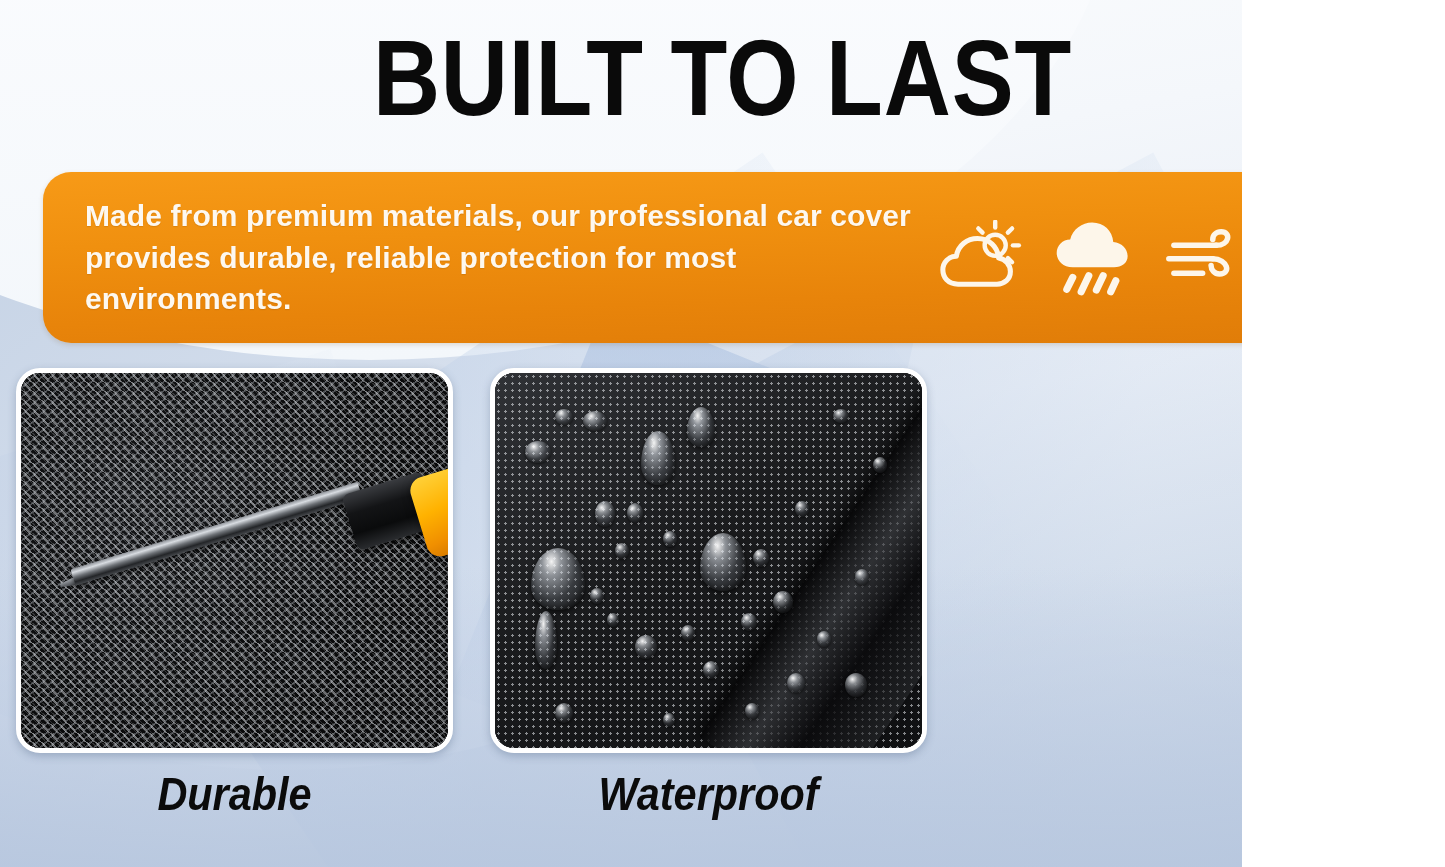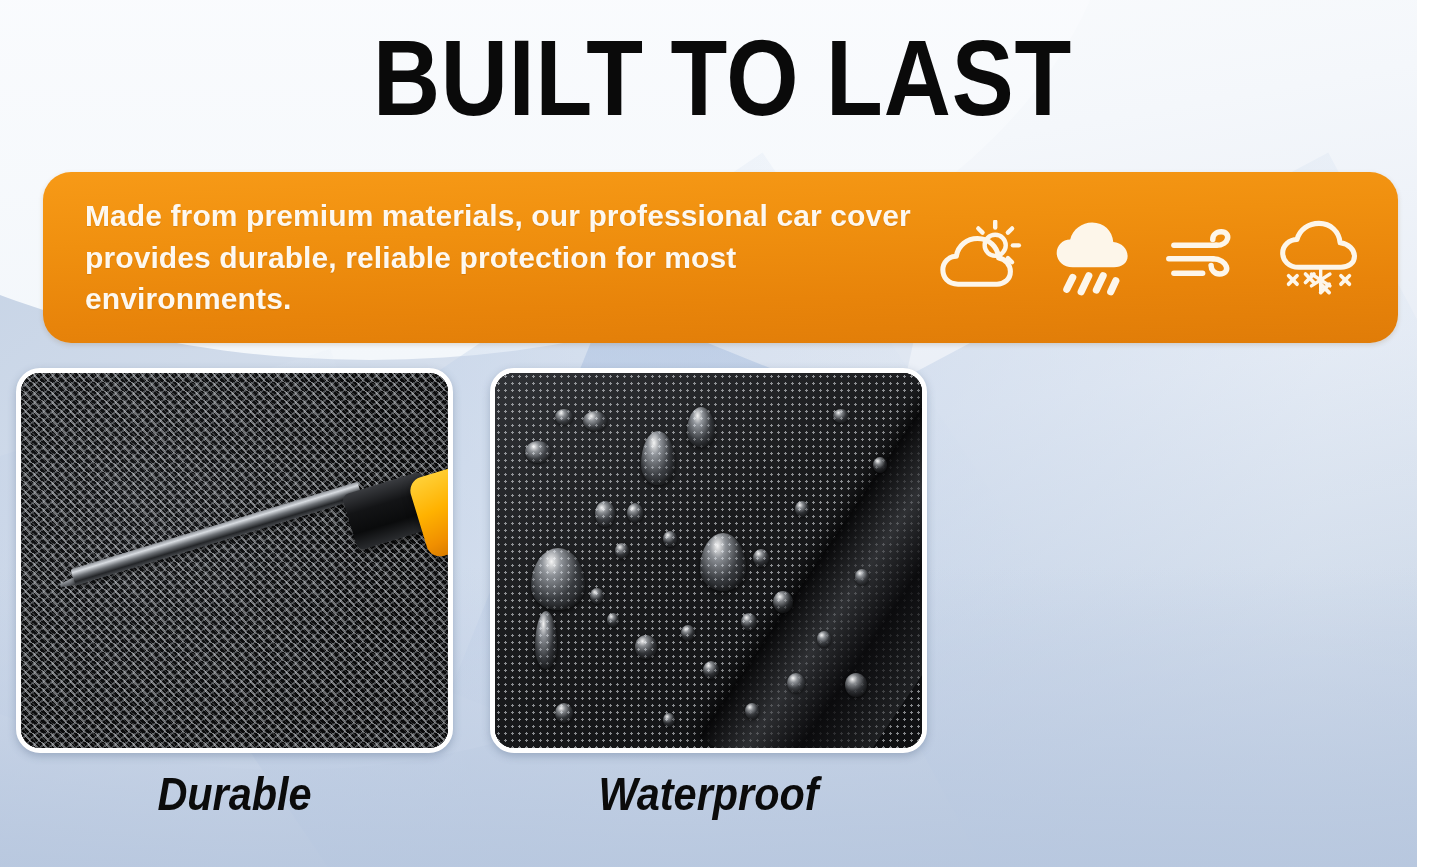--- a/index.html
+++ b/index.html
@@ -1,21 +1,21 @@
 <!DOCTYPE html>
 <html><head>
 <meta charset="utf-8">
 <style>
   html,body{margin:0;padding:0;}
   body{
     width:1445px;height:867px;overflow:hidden;
     font-family:"Liberation Sans","DejaVu Sans",sans-serif;
     background:#ffffff;
   }
-  #stage{position:relative;width:1417px;height:867px;overflow:hidden;
+  #stage{position:relative;width:1242px;height:867px;overflow:hidden;
     background:linear-gradient(170deg,#fdfefe 0%,#f4f7fb 28%,#e9eef6 52%,#d2dcea 74%,#bccbdf 100%);}
 
   
   .bg-layer{position:absolute;inset:0;overflow:hidden;pointer-events:none;}
   .sweep{position:absolute;}
   .sweep-a{
     left:-340px;top:-230px;width:1260px;height:1000px;border-radius:50%;
     background:linear-gradient(140deg,#b9c8de 0%,#c7d4e6 40%,#dce4f0 75%,#eaf0f8 100%);
     opacity:.95;
   }

